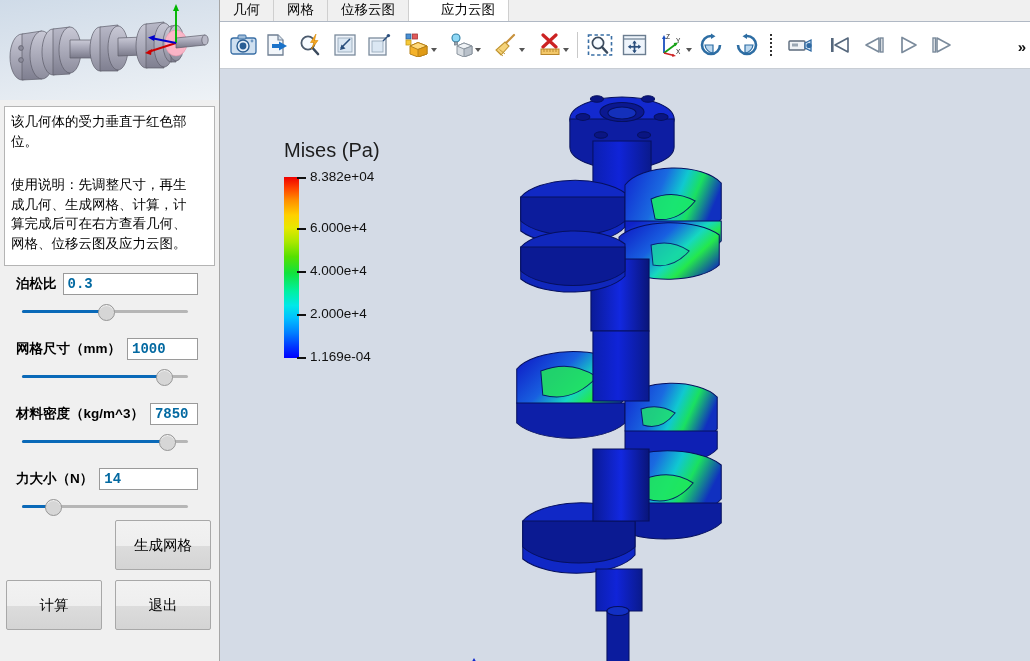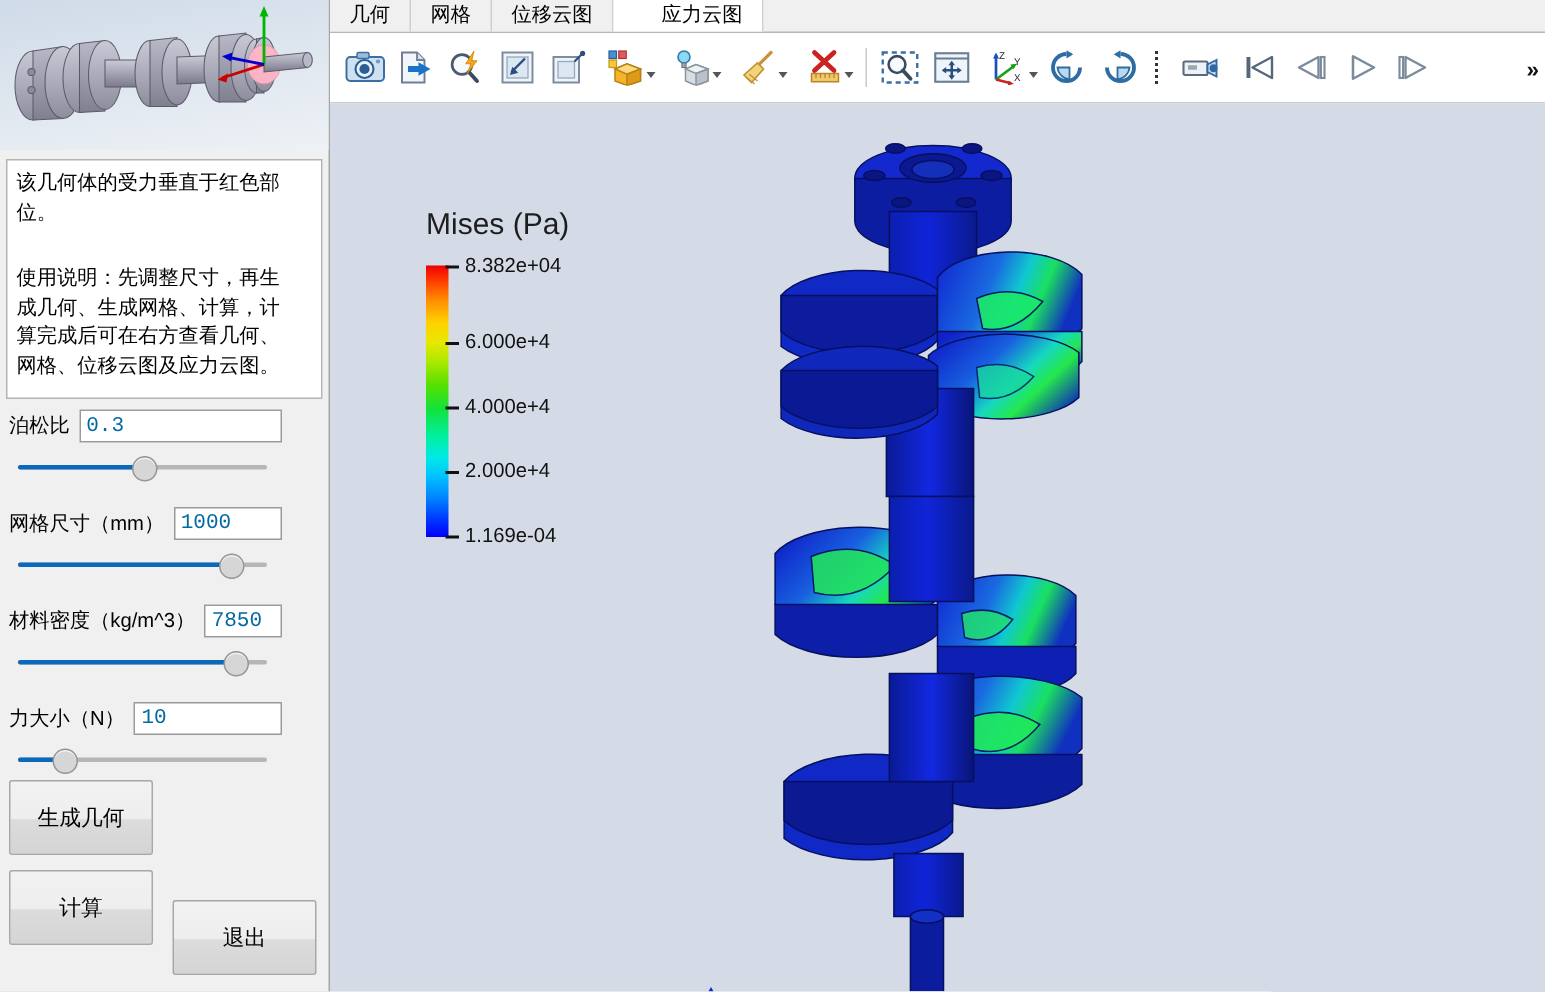--- a/index.html
+++ b/index.html
@@ -30,21 +30,21 @@
     position:absolute;left:4px;top:106px;width:211px;height:160px;
     background:#ffffff;border:1px solid #b4b4b4;
     box-sizing:border-box;padding:5px 20px 4px 6px;
     font-size:13.5px;color:#000;line-height:1.45;
     overflow:hidden;
   }
   .info-box p{margin:0 0 0 0;}
   .info-box p.gap{margin-top:24px;}
 
   
-  .param{position:absolute;left:0;width:188px;}
+  .param{position:absolute;left:10px;width:188px;font-weight:bold;}
   .param-top{display:flex;align-items:center;padding-left:6px;height:24px;}
   .param-label{font-size:13.5px;color:#000;white-space:nowrap;}
   .param-input{
     margin-left:6px;height:22px;background:#fff;border:1px solid #9a9a9a;
     box-sizing:border-box;font-size:14px;font-family:"Liberation Mono","DejaVu Sans Mono",monospace;
     color:#0369a1;padding:1px 4px;line-height:19px;outline:none;
   }
   .slider{position:relative;margin:8px 10px 0 12px;height:14px;}
   .slider .track{
     position:absolute;top:6px;left:0;right:0;height:3px;background:#b6b6b6;border-radius:2px;
@@ -240,32 +240,32 @@
       <div class="slider">
         <div class="track"></div>
         <div class="fill" style="width:87%"></div>
         <div class="thumb" style="left:87%"></div>
       </div>
     </div>
 
     <div class="param" style="top:467px">
       <div class="param-top">
         <span class="param-label">力大小（N）</span>
-        <span class="param-input" style="width:120px">10</span>
+        <span class="param-input" style="width:120px">14</span>
       </div>
       <div class="slider">
         <div class="track"></div>
         <div class="fill" style="width:18%"></div>
         <div class="thumb" style="left:18%"></div>
       </div>
     </div>
 
-    <div class="btn" style="left:6px;top:520px">生成几何</div>
+    <div class="btn" style="left:115px;top:520px">生成网格</div>
     <div class="btn" style="left:6px;top:580px">计算</div>
-    <div class="btn" style="left:115px;top:600px">退出</div>
+    <div class="btn" style="left:115px;top:580px">退出</div>
   </div>
 
   <div class="right">
 
     <div class="tabbar">
       <div class="tab">几何</div>
       <div class="tab">网格</div>
       <div class="tab">位移云图</div>
       <div class="tab active">应力云图</div>
     </div>

